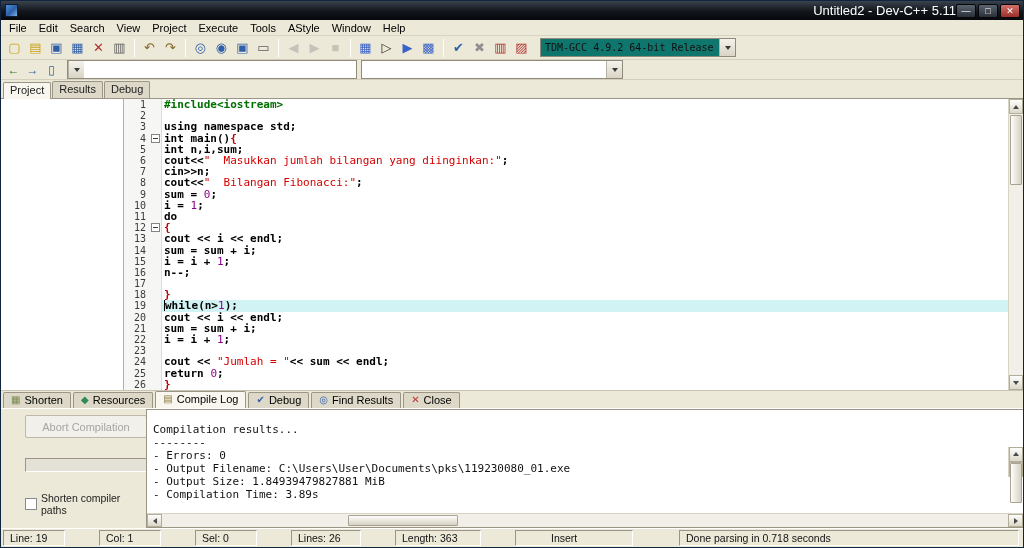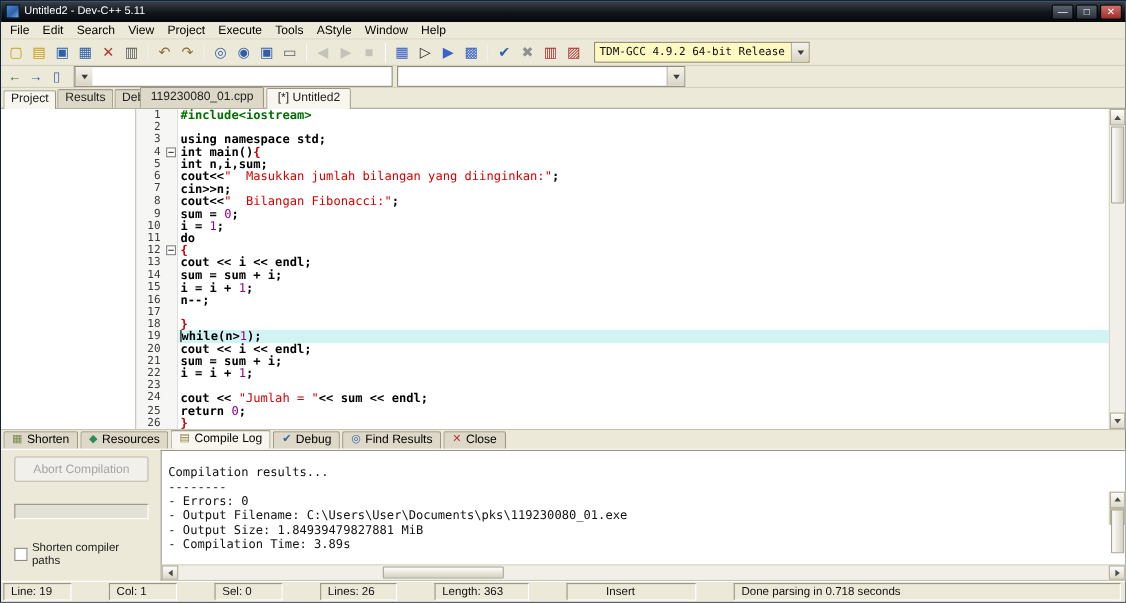--- a/index.html
+++ b/index.html
@@ -3,21 +3,21 @@
 <meta charset="utf-8">
 <style>
   html,body{margin:0;padding:0;background:#555;}
   body{width:1024px;height:548px;font-family:"Liberation Sans",sans-serif;font-size:11px;overflow:hidden;}
   *{box-sizing:border-box;}
   .window{width:1024px;height:548px;display:flex;flex-direction:column;background:#ece9d8;border:1px solid #10233f;}
 
   
   .titlebar{height:19px;background:linear-gradient(180deg,#39424d 0%,#12161c 55%,#05070a 100%);color:#fff;display:flex;align-items:center;padding:0 3px;flex:0 0 auto;}
   .app-icon{width:13px;height:13px;margin:0 4px 0 1px;background:linear-gradient(135deg,#4a90d9 0%,#2f5fa8 55%,#77b3e8 100%);border:1px solid #0d1c33;}
-  .title-text{flex:1;font-size:10px;white-space:nowrap;overflow:hidden;}
+  .title-text{flex:1;font-size:13px;white-space:nowrap;overflow:hidden;text-align:right;}
   .win-controls{display:flex;gap:2px;}
   .winbtn{width:20px;height:14px;display:flex;align-items:center;justify-content:center;font-size:9px;color:#fff;background:linear-gradient(#5a646e,#2a3038);border:1px solid #05070a;border-radius:2px;}
   .winbtn.close-button{background:linear-gradient(#d0716a,#9c2f27);}
 
   
   .menubar{height:16px;display:flex;align-items:center;padding:0 2px;background:#ece9d8;border-bottom:1px solid #d8d4c4;flex:0 0 auto;}
   .menu-item{padding:1px 6px;color:#000;}
 
   
   .toolbar{display:flex;align-items:center;background:#ece9d8;border-bottom:1px solid #d3cebd;flex:0 0 auto;padding:0 3px;}
@@ -26,21 +26,21 @@
   .tb-groups{display:flex;align-items:center;}
   .tbicon{width:21px;height:20px;display:flex;align-items:center;justify-content:center;font-size:13px;border:1px solid transparent;border-radius:2px;}
   .tb2 .tbicon{width:19px;height:17px;font-size:12px;}
   .tbicon.disabled{opacity:.42;filter:grayscale(1);}
   .tsep{width:1px;height:18px;background:#c4bfae;border-right:1px solid #fff;margin:0 4px;}
 
   .combo{display:flex;align-items:stretch;height:19px;background:#fff;border:1px solid #8f8a7a;font-family:"DejaVu Sans Mono",monospace;font-size:10px;}
   .combo-text{flex:1;display:flex;align-items:center;padding:0 4px;white-space:nowrap;overflow:hidden;color:#111;}
   .combo-btn{width:16px;background:linear-gradient(#f4f2ec,#d9d4c4);border-left:1px solid #b8b2a4;display:flex;align-items:center;justify-content:center;}
   .combo-btn::after{content:"";width:0;height:0;border:3px solid transparent;border-top:4px solid #3a3a3a;margin-top:4px;}
-  .compiler-combo{width:196px;margin-left:8px;background:#fef9c3;}
+  .compiler-combo{width:196px;margin-left:8px;background:#0f766e;}
   .globals-combo{width:290px;margin-left:6px;}
   .members-combo{width:262px;margin-left:4px;}
 
   
   .tabstrip{height:19px;display:flex;align-items:flex-end;background:#ece9d8;flex:0 0 auto;border-bottom:1px solid #9a9584;}
   .side-tabs{display:flex;width:123px;padding-left:2px;}
   .side-tab{padding:1px 6px 2px;font-size:11px;border:1px solid #9a9584;border-bottom:none;background:#ddd8c8;margin-right:1px;border-radius:2px 2px 0 0;color:#222;}
   .side-tab.active{background:#f8f6ee;position:relative;top:1px;padding-bottom:3px;}
   .file-tabs{display:flex;padding-left:3px;}
   .file-tab{padding:2px 9px 3px;font-size:11px;border:1px solid #9a9584;border-bottom:none;background:#ddd8c8;margin-right:2px;border-radius:2px 2px 0 0;color:#222;}
@@ -84,39 +84,39 @@
   .hsb-thumb{position:absolute;top:1px;bottom:1px;left:22%;width:110px;background:linear-gradient(#fdfdfb,#d6d2c2);border:1px solid #a8a292;border-radius:1px;}
 
   
   .btabs{height:18px;display:flex;align-items:flex-end;background:#ece9d8;border-top:1px solid #c9c4b2;padding-left:2px;flex:0 0 auto;}
   .btab{display:flex;align-items:center;gap:4px;padding:1px 7px 2px;font-size:11px;border:1px solid #9a9584;border-bottom:none;background:#ddd8c8;margin-right:2px;border-radius:2px 2px 0 0;}
   .btab.active{background:#f8f6ee;padding-bottom:3px;}
   .btab-icon{font-size:10px;line-height:10px;}
 
   
   .bpanel{height:120px;display:flex;background:#ece9d8;border-top:1px solid #fff;flex:0 0 auto;}
-  .bleft{width:145px;padding:6px 12px;display:flex;flex-direction:column;gap:20px;}
+  .bleft{width:145px;padding:6px 24px;display:flex;flex-direction:column;gap:20px;}
   .abort{height:23px;width:122px;background:#f2f0ea;border:1px solid #bcb8ab;border-radius:2px;color:#a5a5a5;font-size:11px;font-family:"Liberation Sans",sans-serif;}
   .progress{height:14px;width:122px;background:#e4e1d6;border:1px solid #9a9584;border-right-color:#fff;border-bottom-color:#fff;}
   .chk{display:flex;align-items:center;gap:4px;font-size:10.5px;color:#222;}
   .chkbox{width:12px;height:12px;background:#fff;border:1px solid #8a8a8a;flex:0 0 auto;}
   .logwrap{flex:1;display:flex;flex-direction:column;border:1px solid #9a9584;border-right:none;background:#fff;min-width:0;}
   .logbody{flex:1;display:flex;min-height:0;align-items:center;}
   .log{flex:1;padding:3px 6px;font-family:"DejaVu Sans Mono",monospace;font-size:11px;line-height:13px;color:#111;overflow:hidden;white-space:pre;}
 
   
   .statusbar{height:19px;display:flex;align-items:stretch;background:#ece9d8;border-top:1px solid #fff;flex:0 0 auto;padding:1px 2px;gap:32px;}
   .status-seg{display:flex;align-items:center;padding:0 6px;font-size:10.5px;color:#111;border:1px solid;border-color:#9a9584 #fff #fff #9a9584;margin-right:2px;white-space:nowrap;}
   .status-seg:nth-child(1){width:62px;}
   .status-seg:nth-child(2){width:62px;}
   .status-seg:nth-child(3){width:62px;}
   .status-seg:nth-child(4){width:70px;}
   .status-seg:nth-child(5){width:86px;}
   .status-seg:nth-child(6){width:118px;padding-left:35px;}
-  .status-seg:nth-child(7){flex:1;}
+  .status-seg:nth-child(7){flex:1;margin-left:12px;}
 </style>
 </head>
 <body>
 
 <div class="window">
 
   <div class="titlebar">
     <div class="app-icon"></div>
     <div class="title-text">Untitled2 - Dev-C++ 5.11</div>
     <div class="win-controls">
@@ -189,24 +189,20 @@
       <span class="combo-text"></span>
       <span class="combo-btn"></span>
     </div>
   </div>
 
   <div class="tabstrip">
     <div class="side-tabs">
         <div class="side-tab active">Project</div>
         <div class="side-tab">Results</div>
         <div class="side-tab">Debug</div>
-      </div>
-    <div class="file-tabs">
-        <div class="file-tab">119230080_01.cpp</div>
-        <div class="file-tab active">[*] Untitled2</div>
       </div>
   </div>
 
   <div class="main">
     <div class="sidebar"></div>
     <div class="editor">
       <div class="gutter">
           <div class="grow">
             <span class="lnum">1</span>
             <span class="fcell"></span>

